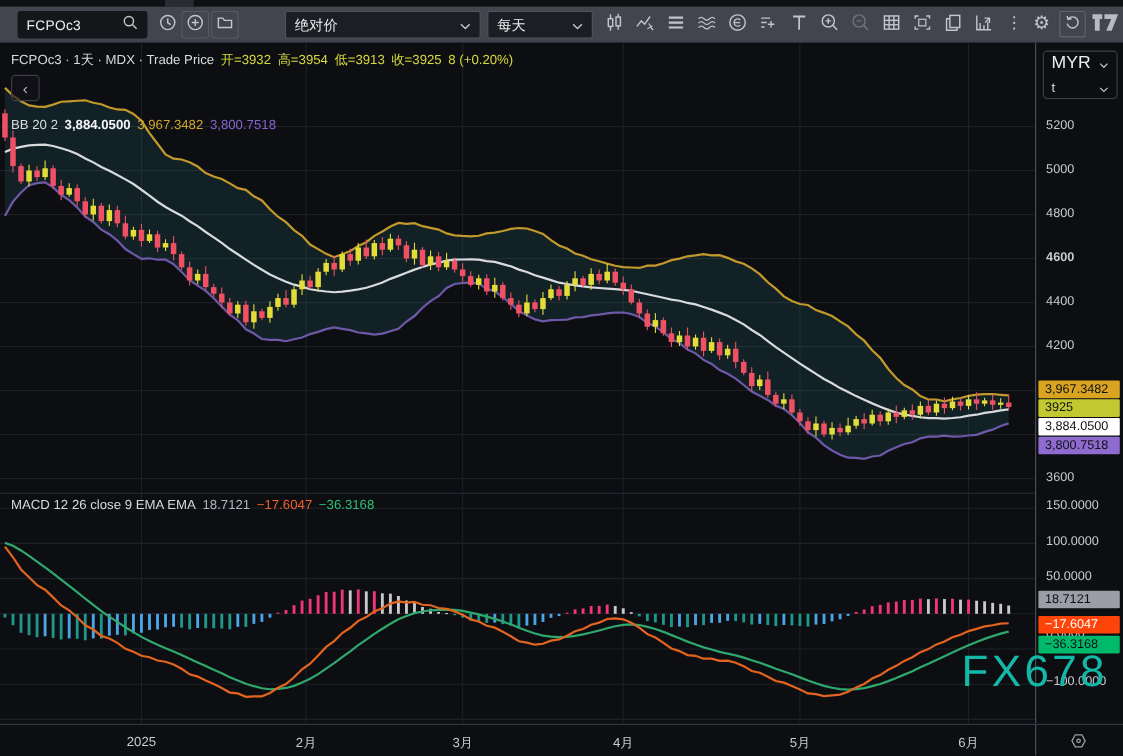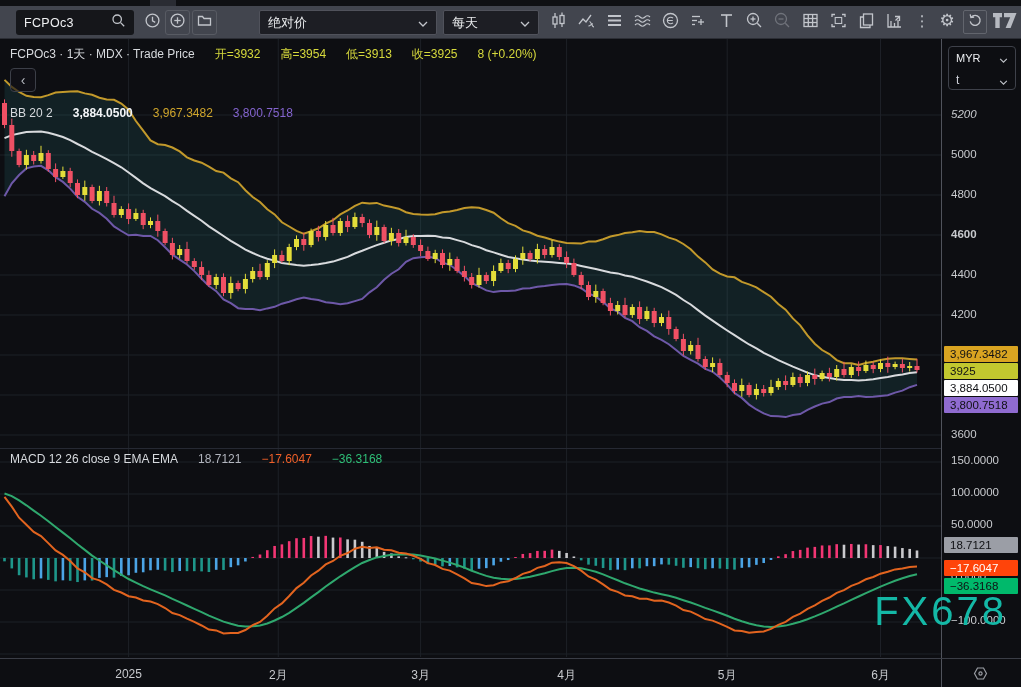--- a/index.html
+++ b/index.html
@@ -36,21 +36,21 @@
   svg.ic { stroke:#c2c5cb; fill:none; stroke-width:1.3; }
   .dim svg.ic { stroke:#70737b; }
   .glyph { font-size:15px; color:#c2c5cb; line-height:1; }
   #undo-btn { border:1px solid #62656d; border-radius:2px; width:24px; height:24px; }
   #tv-logo { width:26px; height:20px; }
   
   #chart-col { position:absolute; left:0; top:39px; width:941px; height:619px; }
   #price-pane { position:absolute; left:0; top:0; }
   #macd-pane { position:absolute; left:0; top:409px; border-top:1px solid #262933; }
   
-  .legend { position:absolute; z-index:4; font-size:12px; display:flex; gap:20px; align-items:baseline; white-space:nowrap; }
+  .legend { position:absolute; z-index:4; font-size:12px; display:flex; gap:6px; align-items:baseline; white-space:nowrap; }
   #ohlc-legend { left:10px; top:7px; }
   #ohlc-legend .t { color:#d7dade; }
   #ohlc-legend .v { color:#d6d93c; }
   #back-btn {
     position:absolute; left:10px; top:29px; width:26px; height:24px; z-index:4;
     border:1px solid #3c3f48; border-radius:4px; background:rgba(18,19,24,.65);
     color:#b8bbc2; display:flex; align-items:center; justify-content:center;
     font-size:14px; cursor:pointer;
   }
   #bb-legend { left:10px; top:67px; }
@@ -71,21 +71,21 @@
   .axis-label { position:absolute; left:9px; font-size:11.5px; color:#c8cace; }
   .badge {
     position:absolute; left:2px; right:3px; height:16px; border-radius:1px;
     font-size:11.5px; display:flex; align-items:center; padding-left:6px; z-index:3;
   }
   #unit-box {
     position:absolute; left:6px; top:7px; width:68px; height:44px;
     border:1px solid #3e414a; border-radius:4px; z-index:3; background:#0d0e12;
   }
   #unit-box .row { height:22px; display:flex; align-items:center; justify-content:space-between; padding:0 7px; cursor:pointer; }
-  #unit-box .cur { color:#eceef1; font-size:11px; }
+  #unit-box .cur { color:#eceef1; font-size:16px; }
   #unit-box .unit { color:#d1d4dc; font-size:12px; }
   
   #time-axis {
     position:absolute; left:0; top:658px; width:1021px; height:29px;
     background:#0d0e12; border-top:1px solid #3a3d46; cursor:ew-resize;
   }
   .time-label { position:absolute; top:8px; font-size:12px; color:#c8cace; transform:translateX(-50%); }
   #ta-sep { position:absolute; left:941px; top:0; width:1px; height:29px; background:#50535c; }
   #corner-hex { position:absolute; left:972px; top:6px; }
   
@@ -719,21 +719,21 @@
               <polyline points="1,1 5,5 9,1"></polyline>
             </svg></span>
       </div>
       <div class="row">
         <span class="unit">t</span>
         <span><svg class="ic" width="9" height="5" viewBox="0 0 10 6">
               <polyline points="1,1 5,5 9,1"></polyline>
             </svg></span>
       </div>
     </div>
-  <div class="axis-label" style="top: 69px; font-style: italic;">5200</div>
+  <div class="axis-label" style="top: 69px;">5200</div>
       <div class="axis-label" style="top: 109px;">5000</div>
       <div class="axis-label" style="top: 149px;">4800</div>
       <div class="axis-label" style="top: 189px; font-weight: bold;">4600</div>
       <div class="axis-label" style="top: 229px;">4400</div>
       <div class="axis-label" style="top: 269px;">4200</div>
       <div class="axis-label" style="top: 389px;">3600</div>
       <div class="axis-label" style="top: 415px;">150.0000</div>
       <div class="axis-label" style="top: 447px;">100.0000</div>
       <div class="axis-label" style="top: 479px;">50.0000</div>
       <div class="axis-label" style="top: 531px;">0.0000</div>

